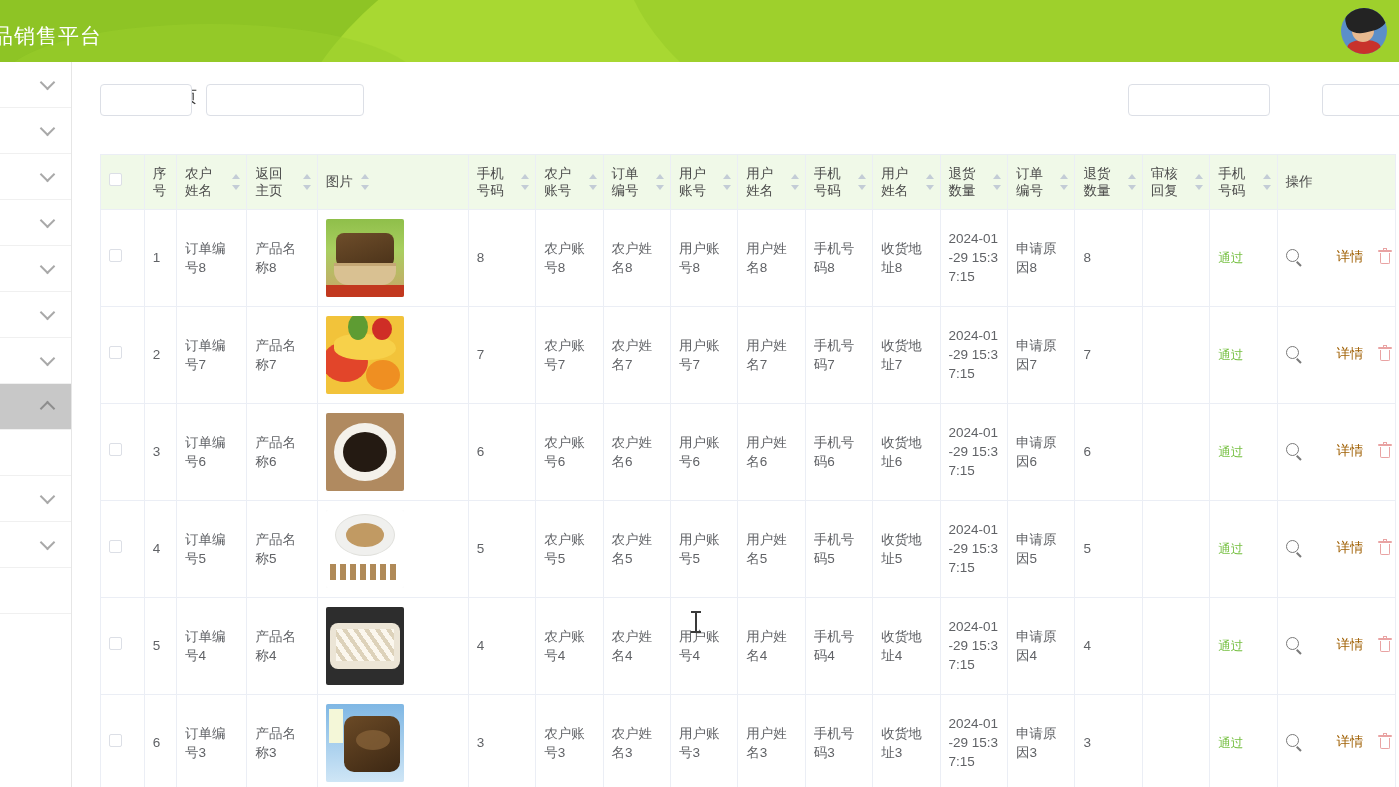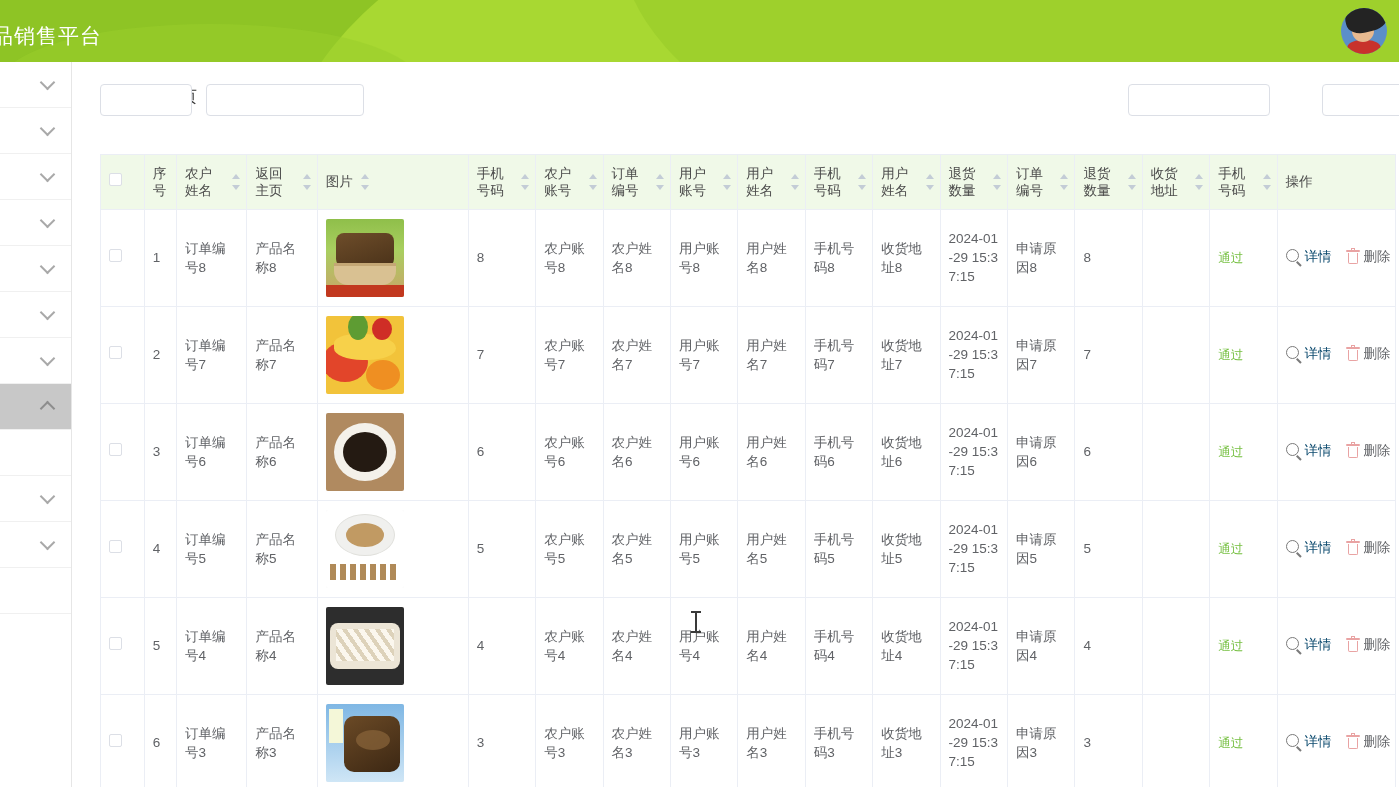--- a/index.html
+++ b/index.html
@@ -258,21 +258,21 @@
   }
 
   .op-cell { white-space: nowrap; }
   .op-btn {
     display: inline-flex;
     align-items: center;
     cursor: pointer;
     font-size: 13.5px;
     margin-right: 14px;
   }
-  .op-btn.detail { color: #0c4a6e; }
+  .op-btn.detail { color: #a16207; gap: 32px; }
   .op-btn.delete { color: #606266; }
   .ico-search {
     position: relative;
     width: 15px; height: 15px;
     margin-right: 4px;
   }
   .ico-search .ring {
     position: absolute; left: 0; top: 0;
     width: 13px; height: 13px;
     border: 1.4px solid #7a7a7a;
@@ -512,21 +512,21 @@
               </span>
           </th>
           <th>
             <span class="th-inner">退货数量</span>
             <span class="sorter">
                 <i class="up"></i>
                 <i class="down"></i>
               </span>
           </th>
           <th>
-            <span class="th-inner">收货地址</span>
+            <span class="th-inner">审核回复</span>
             <span class="sorter">
                 <i class="up"></i>
                 <i class="down"></i>
               </span>
           </th>
           <th>
             <span class="th-inner">手机号码</span>
             <span class="sorter">
                 <i class="up"></i>
                 <i class="down"></i>

